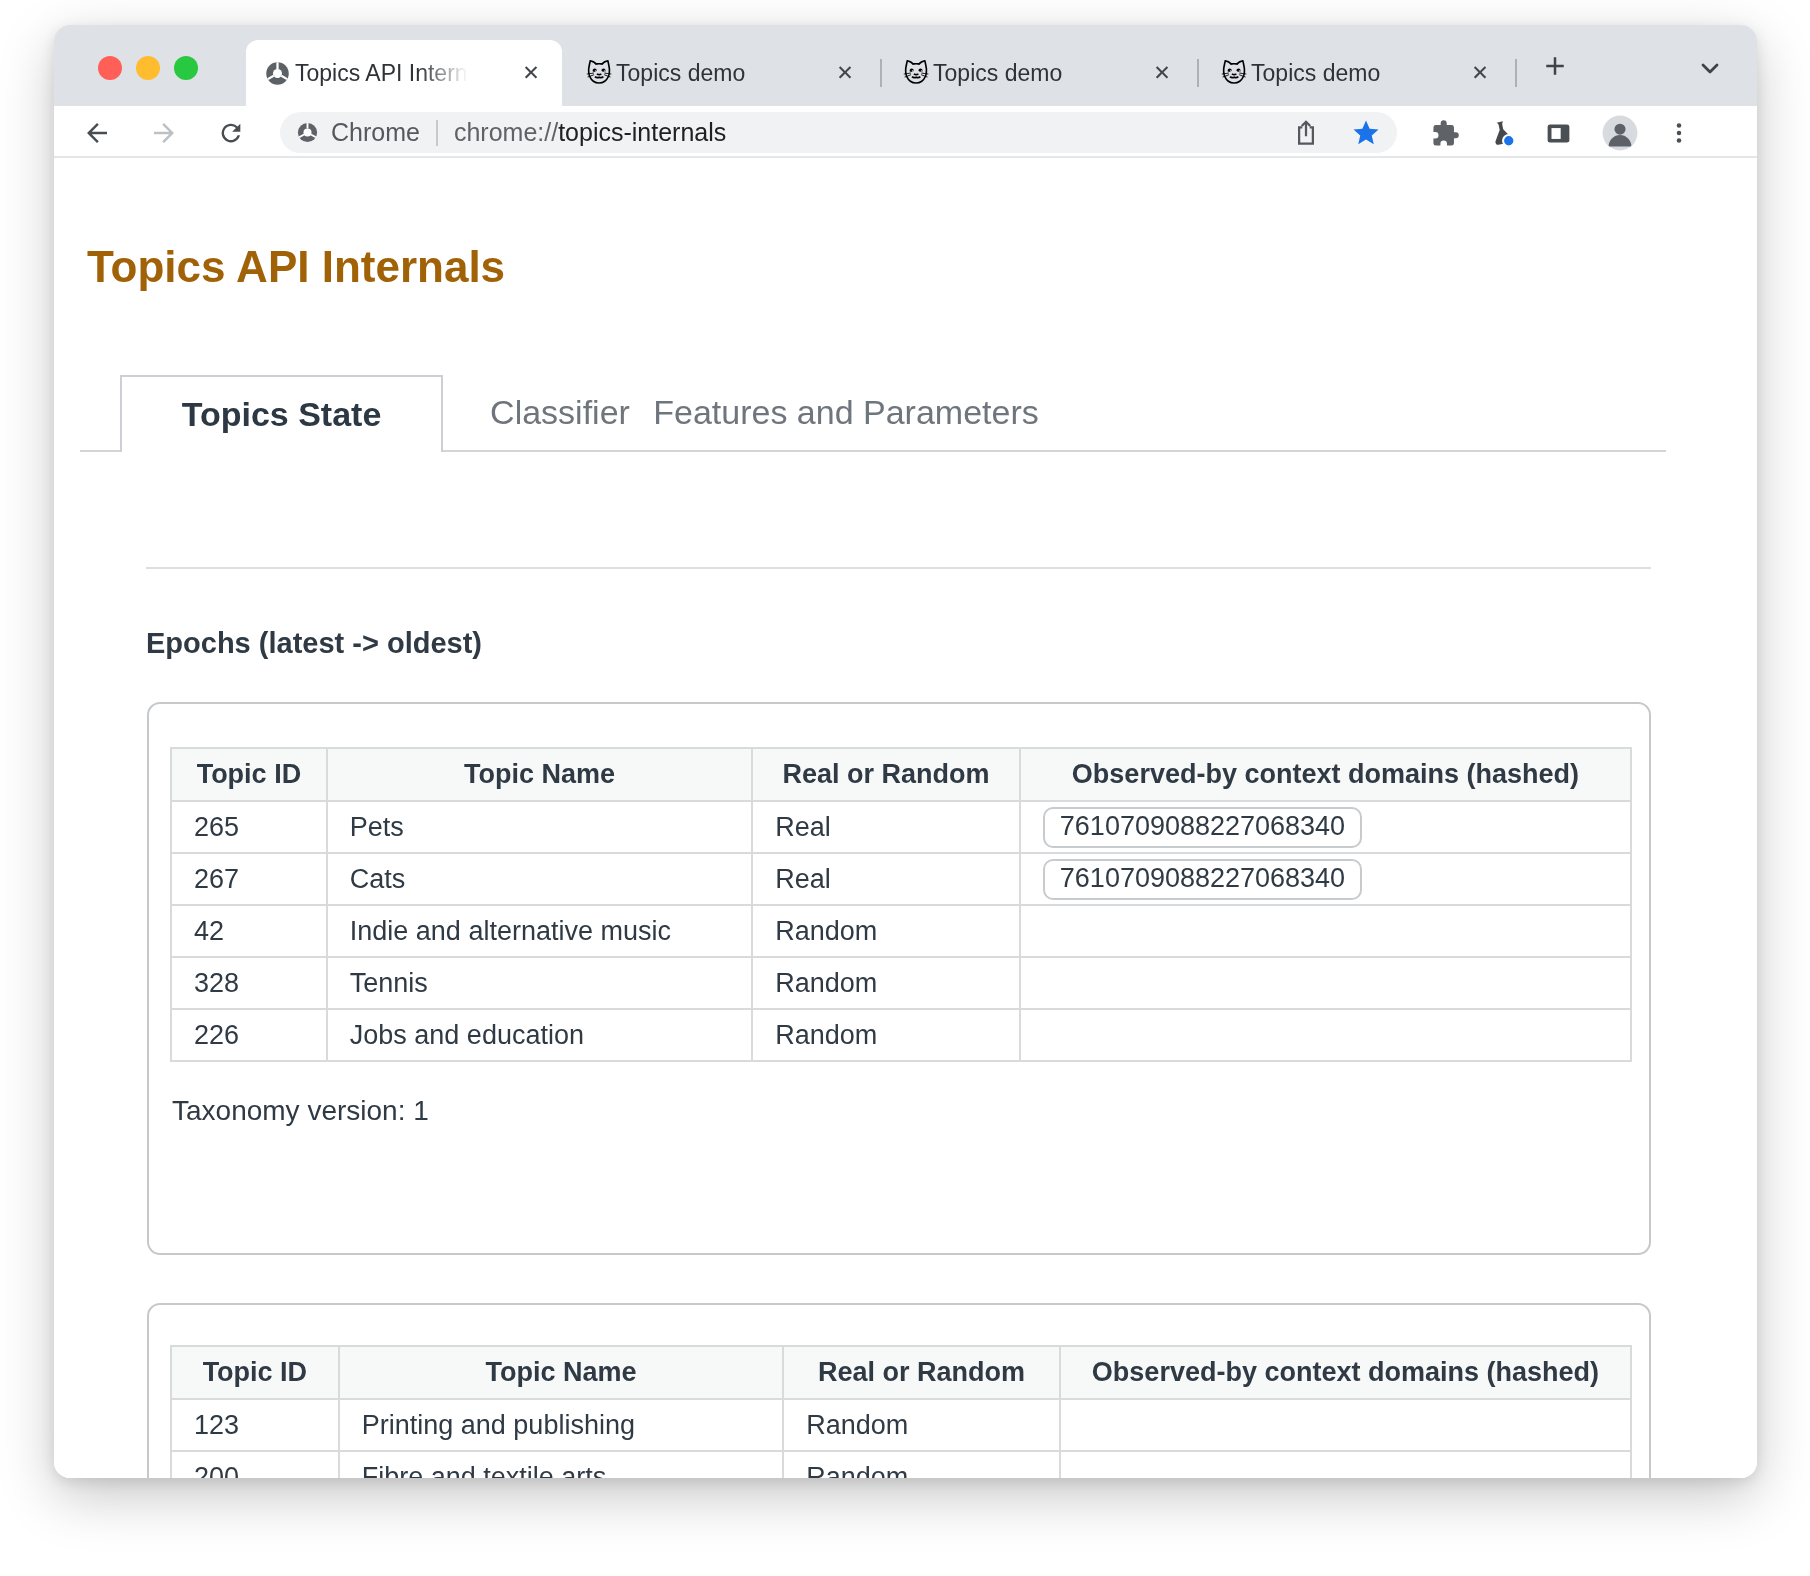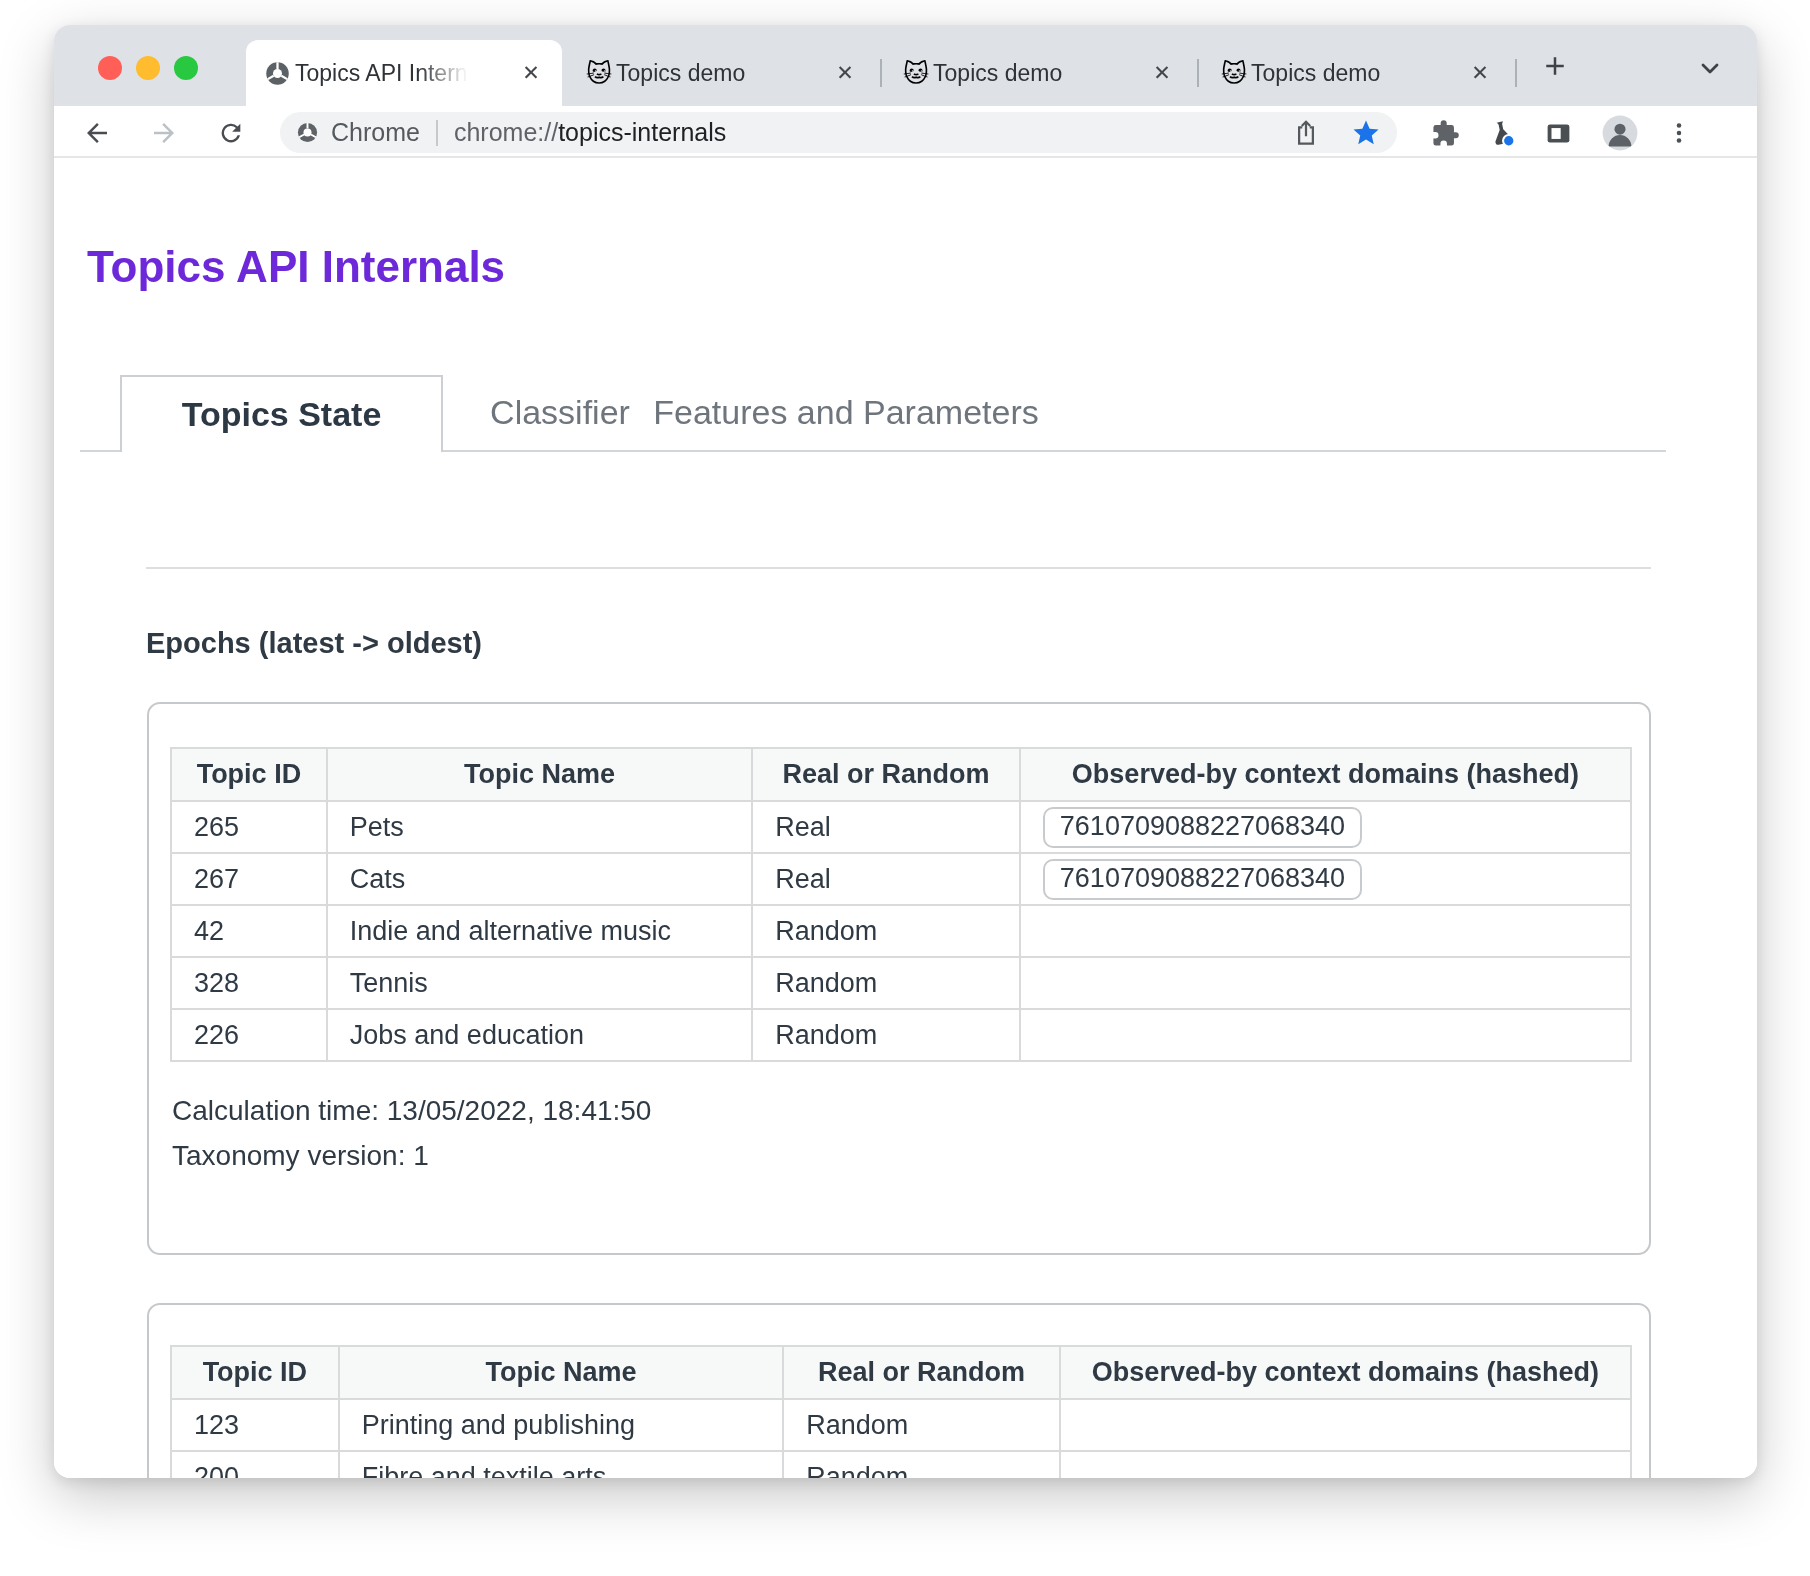--- a/index.html
+++ b/index.html
@@ -54,21 +54,21 @@
   .omni-url { font-size:25px; white-space:nowrap; }
   .omni-url .scheme { color:#5f6368; }
   .omni-url .host { color:#202124; }
   .omni-right { margin-left:auto; display:flex; align-items:center; gap:30px; padding-right:6px; }
   .tool-icon { position:absolute; top:7px; width:40px; height:40px; display:flex; align-items:center; justify-content:center; }
   .ic-puzzle { left:1371px; } .ic-labs { left:1427px; } .ic-side { left:1484px; }
   .ic-avatar { left:1546px; } .ic-kebab { left:1605px; }
 
   
   .page { position:absolute; left:0; top:133px; right:0; bottom:0; background:#fff; }
-  .page-title { position:absolute; left:33px; top:84px; font-size:44px; font-weight:bold; color:#6d28d9;text-align:center; }
+  .page-title { position:absolute; left:33px; top:84px; font-size:44px; font-weight:bold; color:#a16207;text-align:center; }
 
   .ptab-underline { position:absolute; left:26px; top:292px; width:1586px; height:2px; background:#d3d6d9; }
   .ptab-active { position:absolute; left:66px; top:217px; width:323px; height:77px; background:#fff;
     border:2px solid #ccd0d4; border-bottom:none; z-index:1;
     display:flex; align-items:center; justify-content:center;
     font-size:34px; font-weight:bold; color:#2c3944; }
   .ptab-label { position:absolute; top:254px; transform:translate(-50%,-50%); font-size:34px; color:#6f757c; white-space:nowrap; }
   .ptab-classifier { left:506px; }
   .ptab-features { left:792px; }
 
@@ -279,21 +279,20 @@
               </tr>
               <tr>
                 <td>226</td>
                 <td>Jobs and education</td>
                 <td>Random</td>
                 <td></td>
               </tr>
             </tbody>
         </table>
         <div class="epoch-meta">
-            <div>Calculation time: 13/05/2022, 18:41:50</div>
             <div>Taxonomy version: 1</div>
           </div>
       </div>
 
       <div class="epoch-box second">
         <table class="epoch-table">
           <thead>
               <tr>
                 <th>Topic ID</th>
                 <th>Topic Name</th>

